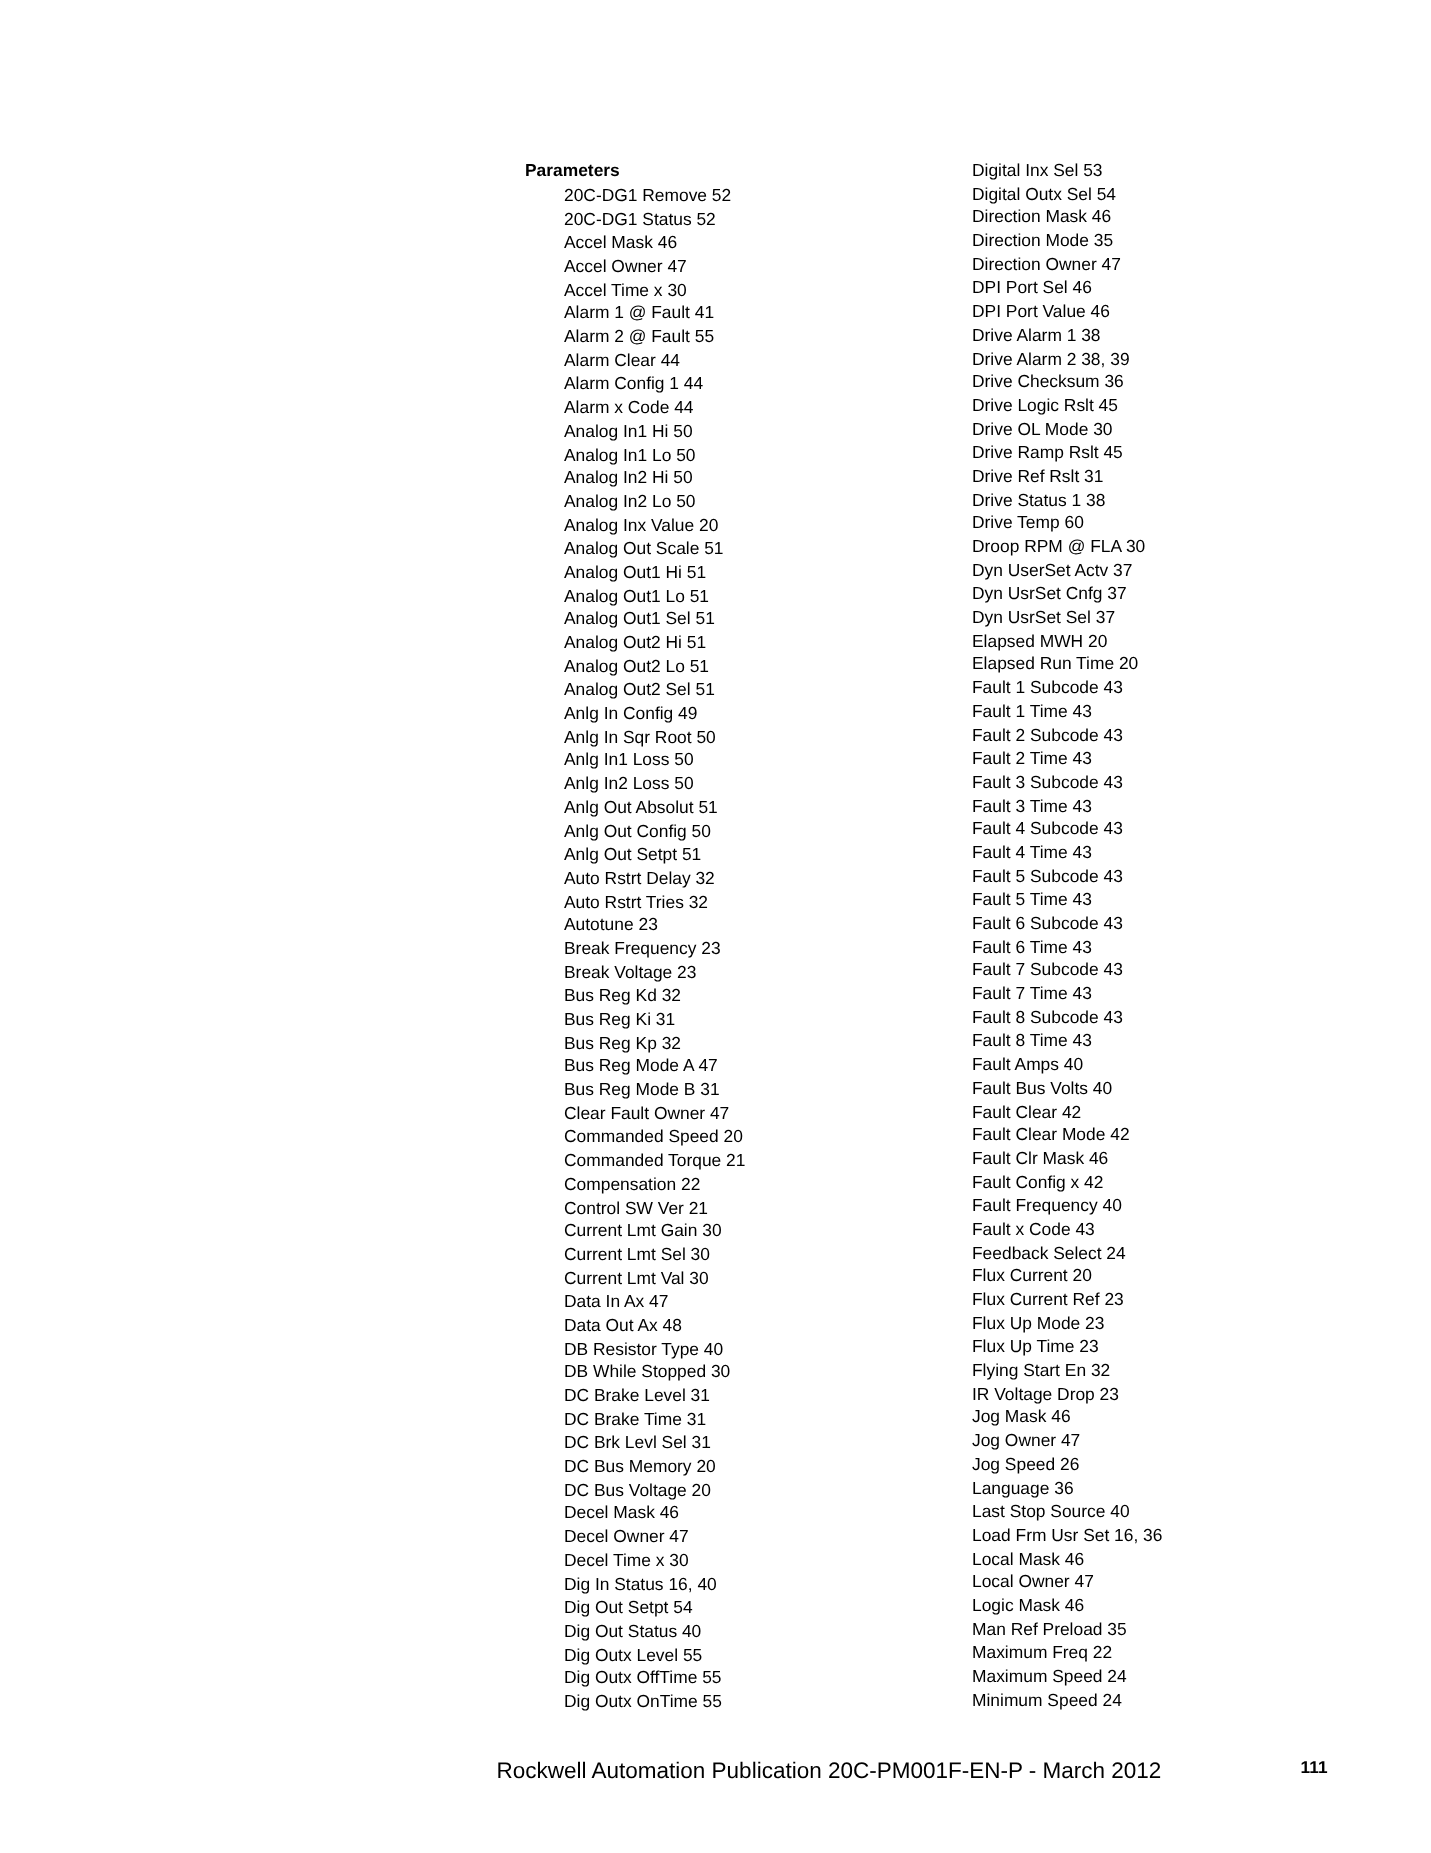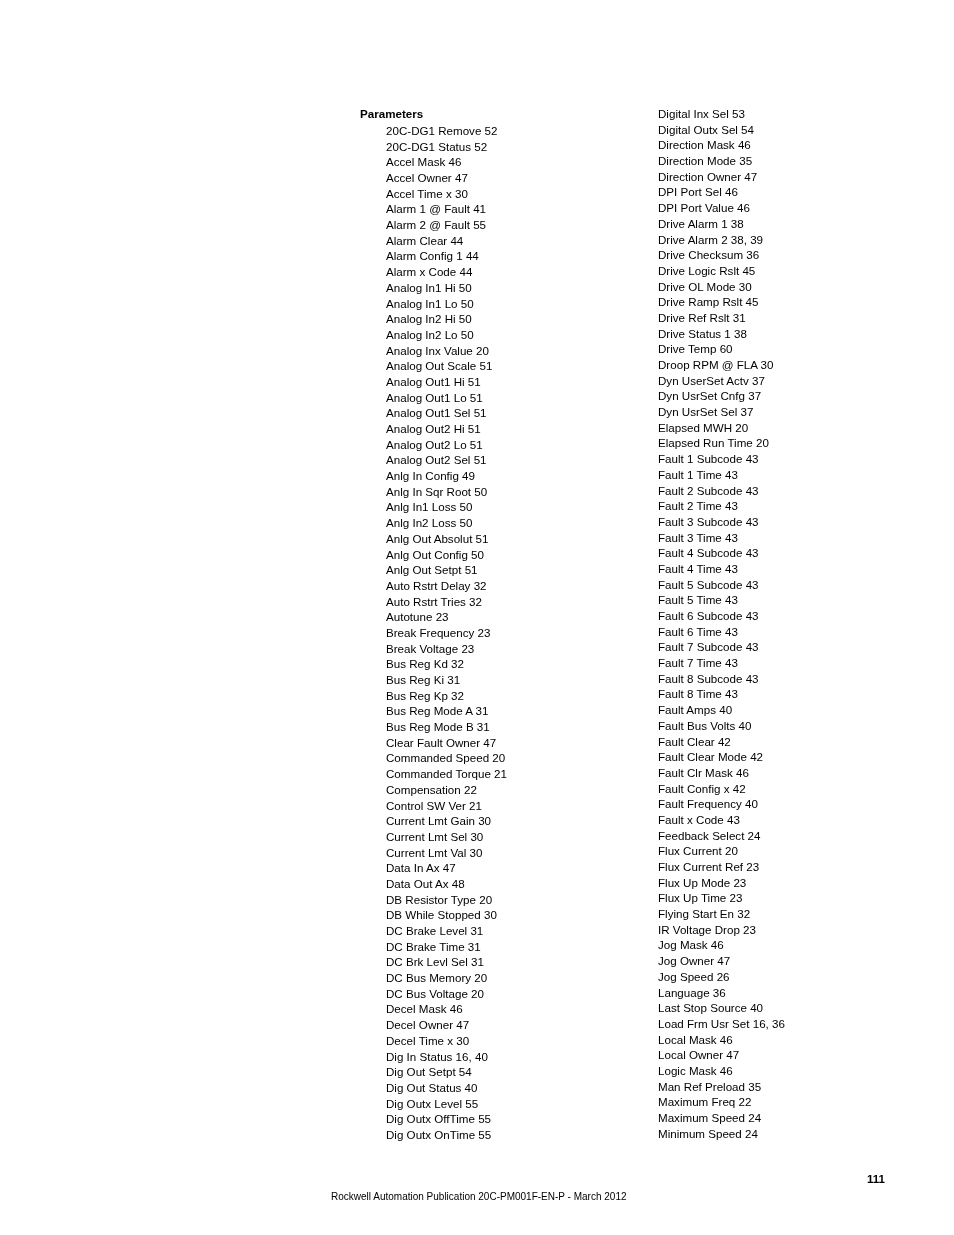--- a/index.html
+++ b/index.html
@@ -45,21 +45,21 @@
     left: 86px;
     top: 74px;
     width: 799px;
     height: 4px;
     background: #000000;
   }
 
   
   #index-body {
     position: absolute;
-    left: 10px;
+    left: 0;
     top: 106px;
     width: 868px;
     height: 1040px;
     padding-left: 12px;
   }
   .index-column {
     position: absolute;
     top: 0;
   }
   #column-left  { left: 350px; width: 290px; }
@@ -98,25 +98,24 @@
     position: absolute;
     left: 0;
     top: 1170px;
     width: 954px;
     height: 30px;
   }
   #footer-text {
     position: absolute;
     left: 331px;
     top: 4px;
-    font-size: 10px;
+    font-size: 15px;
     line-height: 13px;
     color: #000;
     white-space: nowrap;
-    margin-top: 16px;
   }
   #footer-page-number {
     position: absolute;
     right: 69px;
     top: 2px;
     font-size: 11.5px;
     font-weight: bold;
     line-height: 14px;
     color: #000;
     text-align: center;
@@ -164,33 +163,33 @@
           <li class="index-entry">Anlg Out Config 50</li>
           <li class="index-entry">Anlg Out Setpt 51</li>
           <li class="index-entry">Auto Rstrt Delay 32</li>
           <li class="index-entry">Auto Rstrt Tries 32</li>
           <li class="index-entry">Autotune 23</li>
           <li class="index-entry">Break Frequency 23</li>
           <li class="index-entry">Break Voltage 23</li>
           <li class="index-entry">Bus Reg Kd 32</li>
           <li class="index-entry">Bus Reg Ki 31</li>
           <li class="index-entry">Bus Reg Kp 32</li>
-          <li class="index-entry">Bus Reg Mode A 31</li>
+          <li class="index-entry">Bus Reg Mode A 47</li>
           <li class="index-entry">Bus Reg Mode B 31</li>
           <li class="index-entry">Clear Fault Owner 47</li>
           <li class="index-entry">Commanded Speed 20</li>
           <li class="index-entry">Commanded Torque 21</li>
           <li class="index-entry">Compensation 22</li>
           <li class="index-entry">Control SW Ver 21</li>
           <li class="index-entry">Current Lmt Gain 30</li>
           <li class="index-entry">Current Lmt Sel 30</li>
           <li class="index-entry">Current Lmt Val 30</li>
           <li class="index-entry">Data In Ax 47</li>
           <li class="index-entry">Data Out Ax 48</li>
-          <li class="index-entry">DB Resistor Type 20</li>
+          <li class="index-entry">DB Resistor Type 40</li>
           <li class="index-entry">DB While Stopped 30</li>
           <li class="index-entry">DC Brake Level 31</li>
           <li class="index-entry">DC Brake Time 31</li>
           <li class="index-entry">DC Brk Levl Sel 31</li>
           <li class="index-entry">DC Bus Memory 20</li>
           <li class="index-entry">DC Bus Voltage 20</li>
           <li class="index-entry">Decel Mask 46</li>
           <li class="index-entry">Decel Owner 47</li>
           <li class="index-entry">Decel Time x 30</li>
           <li class="index-entry">Dig In Status 16, 40</li>

